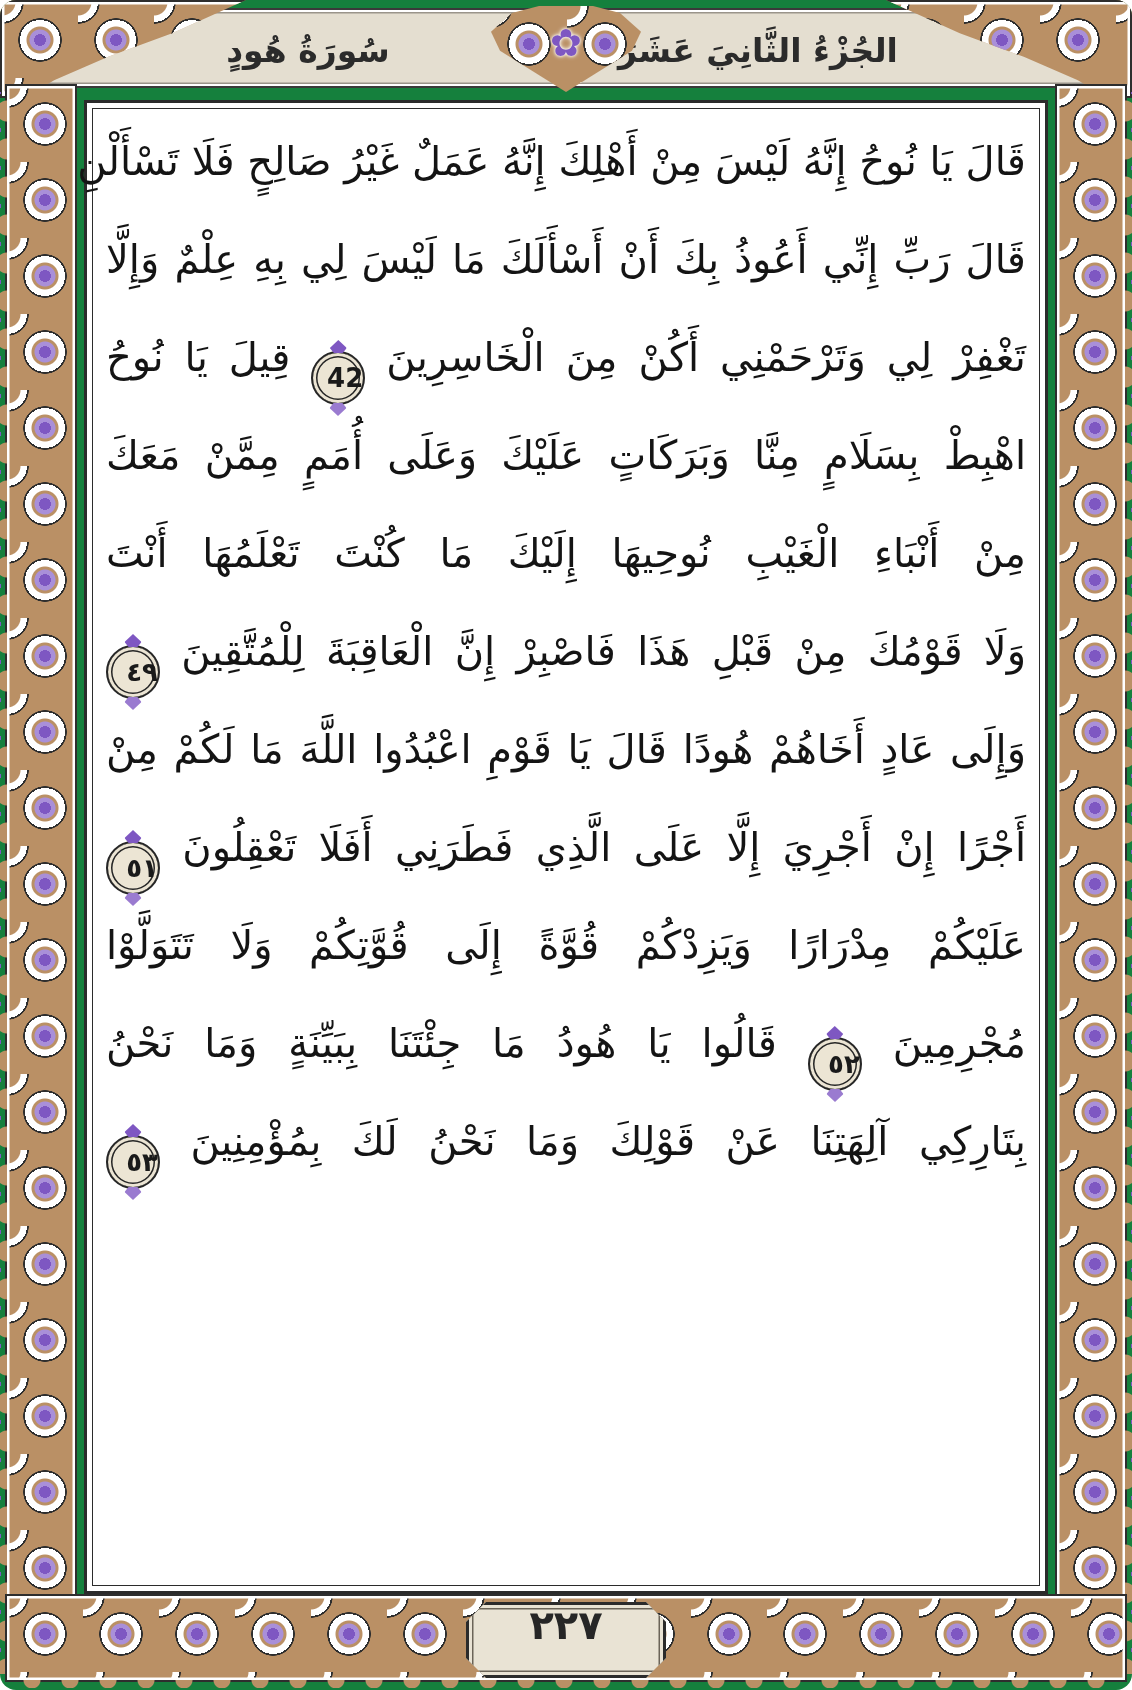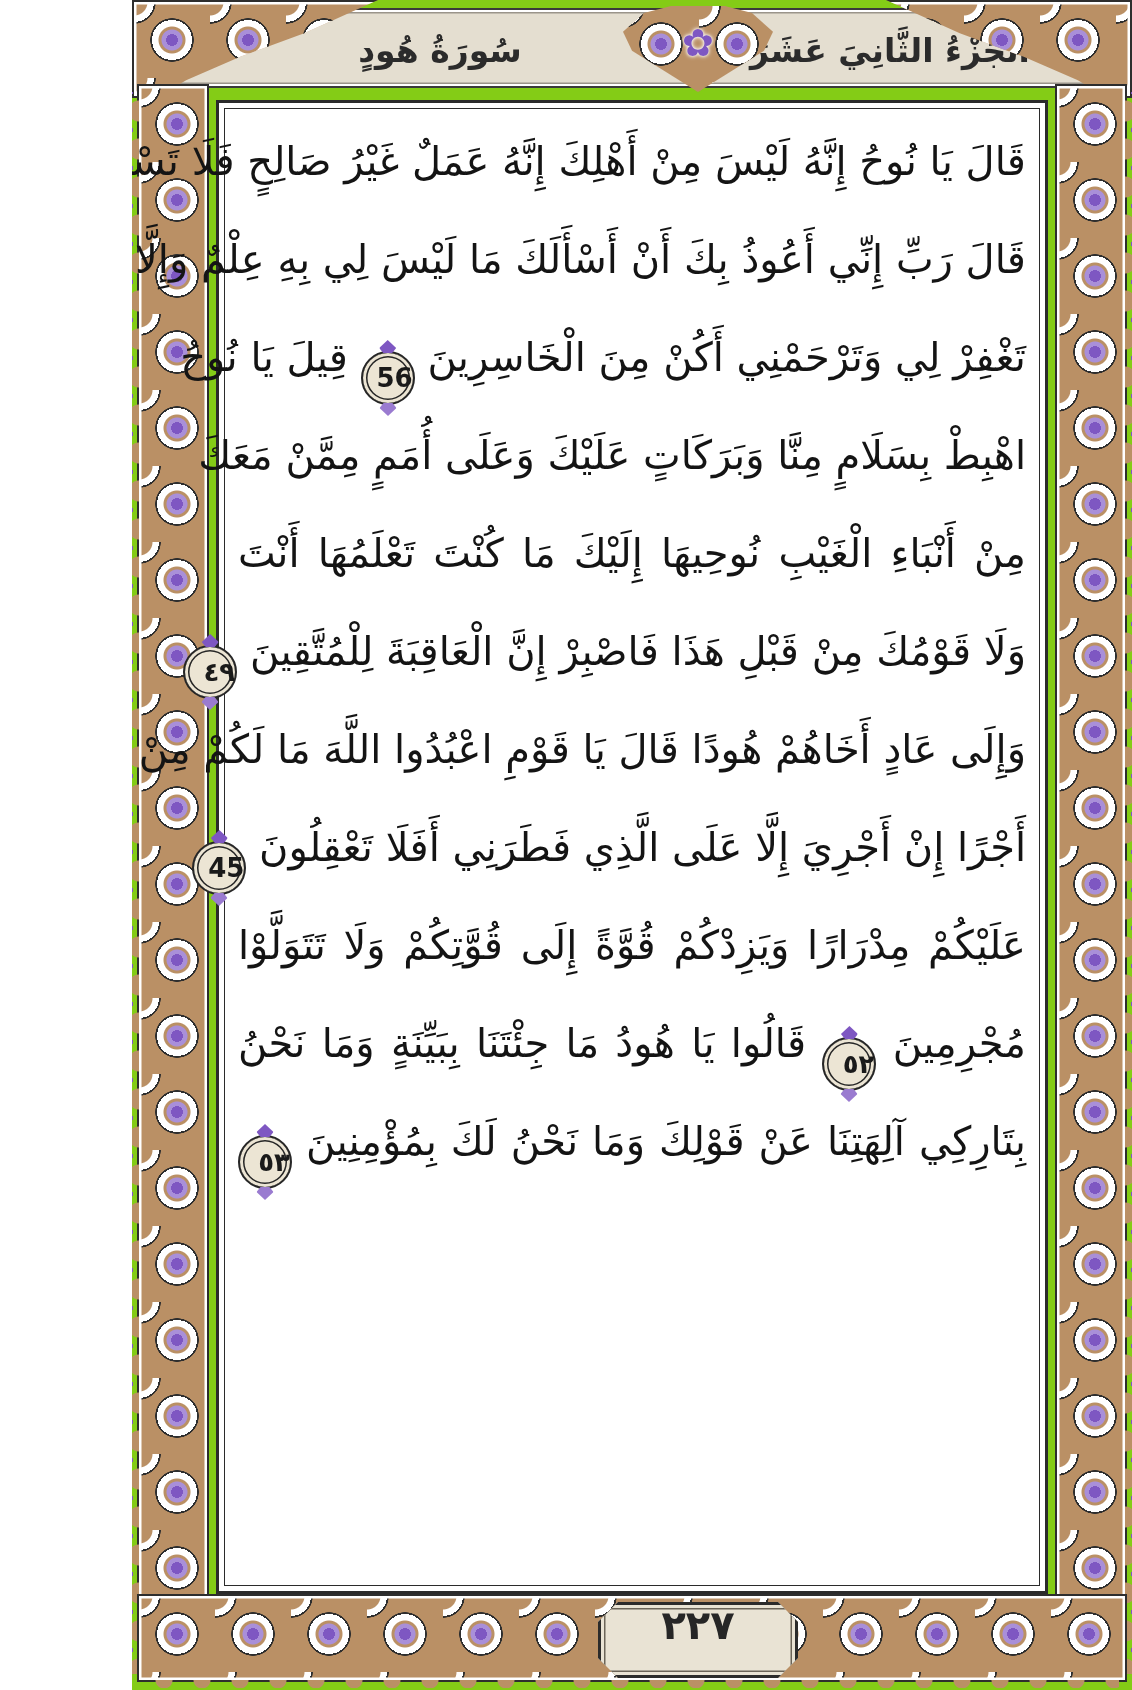--- a/index.html
+++ b/index.html
@@ -1,22 +1,23 @@
 <!DOCTYPE html>
 <html lang="ar" dir="rtl"><head>
 <meta charset="utf-8">
 <style>
   html,body{margin:0;padding:0;background:#ffffff;}
   .page{
     position:relative;
-    width:1000px;height:1690px;
-    background:#84cc16;
+    width:1132px;height:1690px;
+    background:#15803d;
     font-family:"DejaVu Sans", sans-serif;
     overflow:hidden;
     color:#1f1f1f;
+    border-radius:16px;
   }
 
   
   .lace{
     background-color:#ba9065;
     background-image:
       radial-gradient(circle at 50% 50%, #7e57c2 0 6px, #a98fd9 6px 10px, rgba(0,0,0,0) 11px),
       radial-gradient(circle at 50% 50%, rgba(0,0,0,0) 13px, #ffffff 14px 20px, #2e2e2e 20px 21.5px, rgba(0,0,0,0) 22px),
       radial-gradient(circle at 0% 0%,   rgba(0,0,0,0) 13px, #ffffff 14px 20px, #2e2e2e 20px 21.5px, rgba(0,0,0,0) 22px);
     background-size:76px 76px;
@@ -161,26 +162,26 @@
     <div class="scallop scallop-bottom"></div>
   </div>
 
   <div class="frame-outer">
     <div class="frame-inner"></div>
   </div>
 
   <div class="text-lines">
       <div class="line"><span class="seg">قَالَ يَا نُوحُ إِنَّهُ لَيْسَ مِنْ أَهْلِكَ إِنَّهُ عَمَلٌ غَيْرُ صَالِحٍ فَلَا تَسْأَلْنِ</span></div>
       <div class="line"><span class="seg">قَالَ رَبِّ إِنِّي أَعُوذُ بِكَ أَنْ أَسْأَلَكَ مَا لَيْسَ لِي بِهِ عِلْمٌ وَإِلَّا</span></div>
-      <div class="line"><span class="seg">تَغْفِرْ لِي وَتَرْحَمْنِي أَكُنْ مِنَ الْخَاسِرِينَ</span> <span class="aya">56</span> <span class="seg">قِيلَ يَا نُوحُ</span></div>
+      <div class="line"><span class="seg">تَغْفِرْ لِي وَتَرْحَمْنِي أَكُنْ مِنَ الْخَاسِرِينَ</span> <span class="aya">42</span> <span class="seg">قِيلَ يَا نُوحُ</span></div>
       <div class="line"><span class="seg">اهْبِطْ بِسَلَامٍ مِنَّا وَبَرَكَاتٍ عَلَيْكَ وَعَلَى أُمَمٍ مِمَّنْ مَعَكَ</span></div>
       <div class="line"><span class="seg">مِنْ أَنْبَاءِ الْغَيْبِ نُوحِيهَا إِلَيْكَ مَا كُنْتَ تَعْلَمُهَا أَنْتَ</span></div>
       <div class="line"><span class="seg">وَلَا قَوْمُكَ مِنْ قَبْلِ هَذَا فَاصْبِرْ إِنَّ الْعَاقِبَةَ لِلْمُتَّقِينَ</span> <span class="aya">٤٩</span></div>
       <div class="line"><span class="seg">وَإِلَى عَادٍ أَخَاهُمْ هُودًا قَالَ يَا قَوْمِ اعْبُدُوا اللَّهَ مَا لَكُمْ مِنْ</span></div>
-      <div class="line"><span class="seg">أَجْرًا إِنْ أَجْرِيَ إِلَّا عَلَى الَّذِي فَطَرَنِي أَفَلَا تَعْقِلُونَ</span> <span class="aya">45</span></div>
+      <div class="line"><span class="seg">أَجْرًا إِنْ أَجْرِيَ إِلَّا عَلَى الَّذِي فَطَرَنِي أَفَلَا تَعْقِلُونَ</span> <span class="aya">٥١</span></div>
       <div class="line"><span class="seg">عَلَيْكُمْ مِدْرَارًا وَيَزِدْكُمْ قُوَّةً إِلَى قُوَّتِكُمْ وَلَا تَتَوَلَّوْا</span></div>
       <div class="line"><span class="seg">مُجْرِمِينَ</span> <span class="aya">٥٢</span> <span class="seg">قَالُوا يَا هُودُ مَا جِئْتَنَا بِبَيِّنَةٍ وَمَا نَحْنُ</span></div>
       <div class="line"><span class="seg">بِتَارِكِي آلِهَتِنَا عَنْ قَوْلِكَ وَمَا نَحْنُ لَكَ بِمُؤْمِنِينَ</span> <span class="aya">٥٣</span></div>
     </div>
 
   <div class="page-number-box">
     <span>٢٢٧</span>
   </div>
 
 </div>

